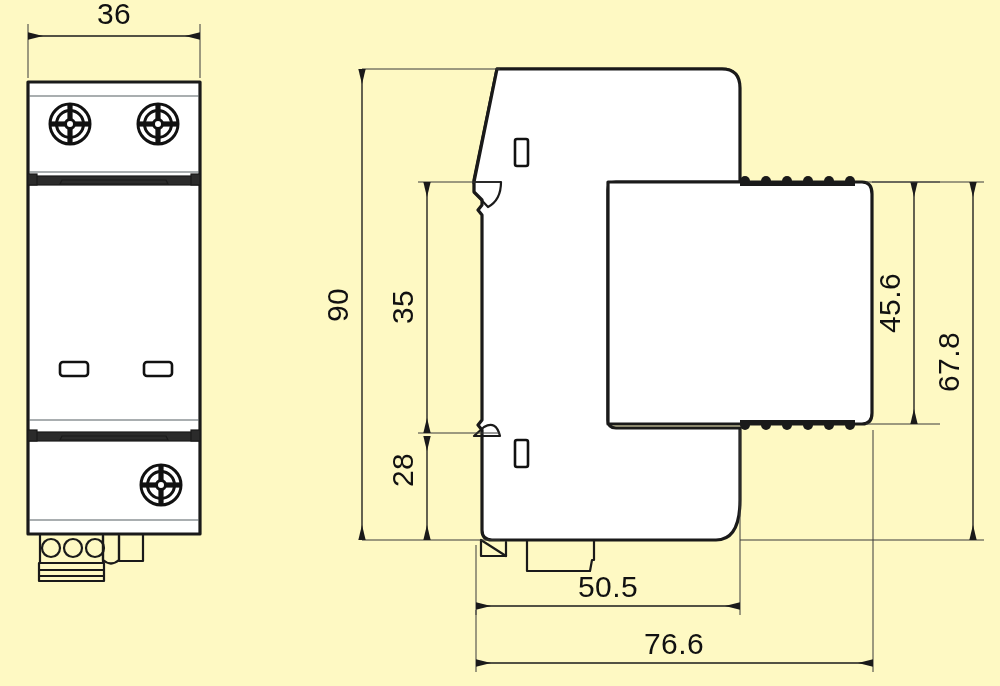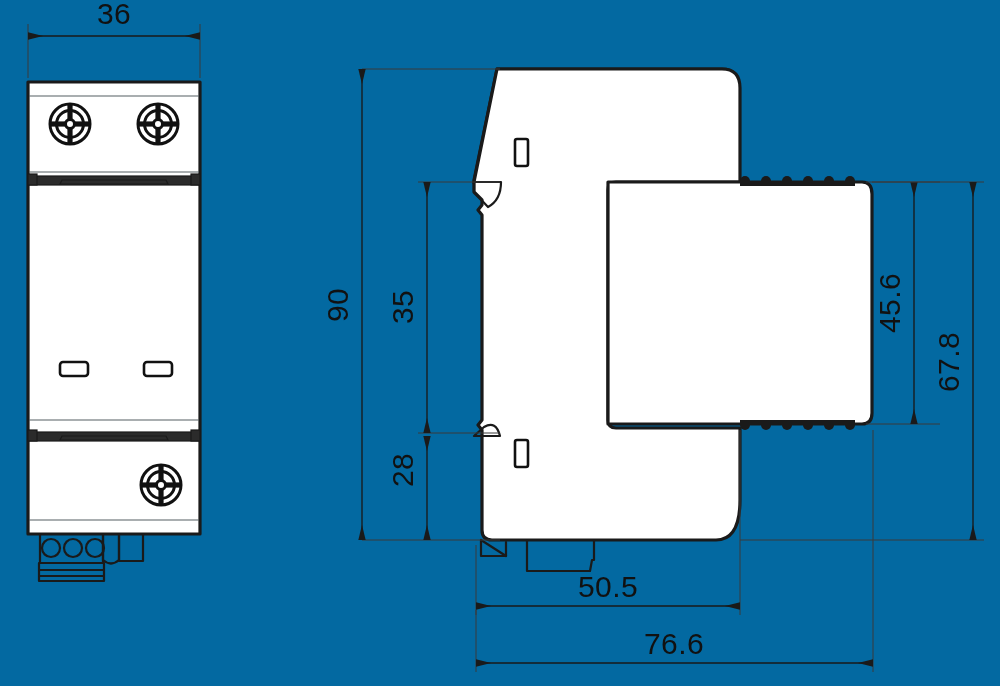--- a/index.html
+++ b/index.html
@@ -11,21 +11,21 @@
   body {
     width: 1000px;
     height: 686px;
     font-family: "Liberation Sans", sans-serif;
     overflow: hidden;
   }
   #drawing-root {
     position: relative;
     width: 1000px;
     height: 686px;
-    background: #0369a1;
+    background: #fef9c3;
   }
   svg.tech-drawing {
     display: block;
     width: 1000px;
     height: 686px;
   }
   .outline {
     fill: #ffffff;
     stroke: #1a1a1a;
     stroke-width: 3.2;

